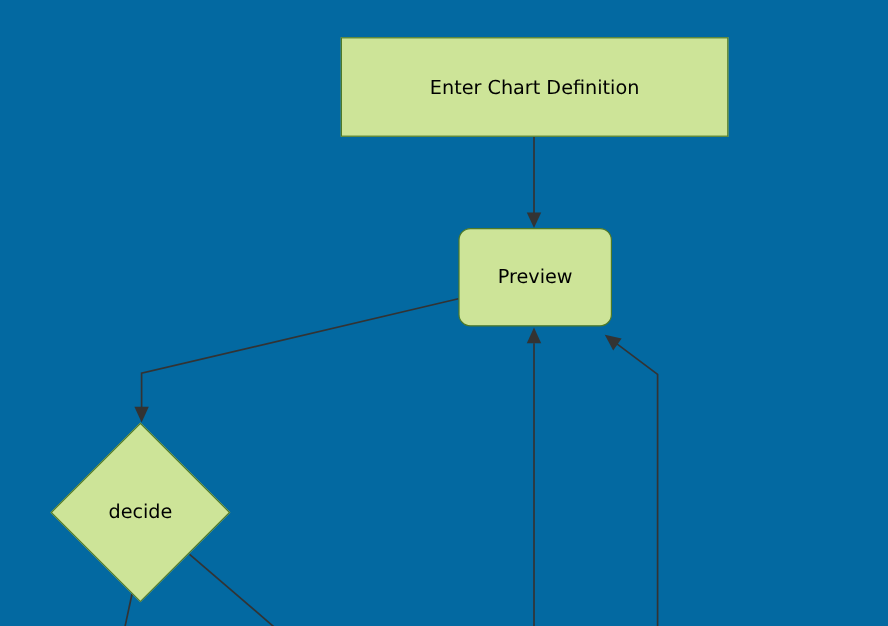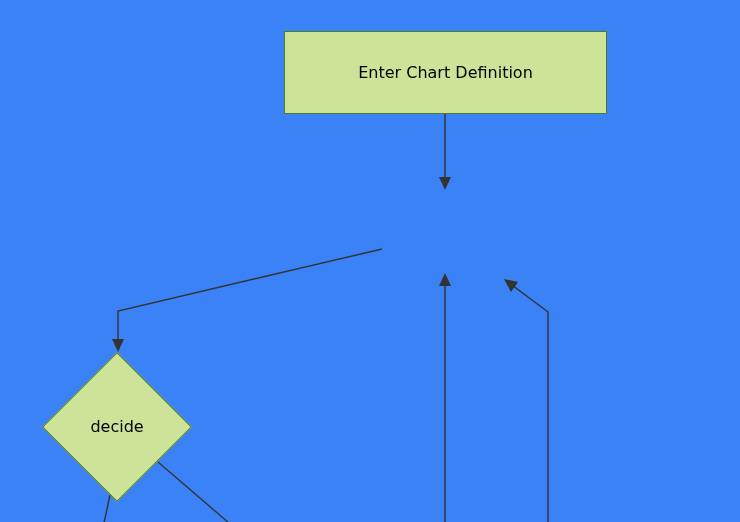--- a/index.html
+++ b/index.html
@@ -1,21 +1,21 @@
 <!DOCTYPE html>
 <html><head>
 <meta charset="utf-8">
 <style>
   html, body { margin: 0; padding: 0; }
   body { font-family: "DejaVu Sans", "Liberation Sans", sans-serif; }
   #canvas {
     position: relative;
     width: 740px;
     height: 522px;
-    background: #3b82f6;
+    background: #0369a1;
     overflow: hidden;
   }
   #edge-layer {
     position: absolute;
     left: 0; top: 0;
     width: 740px; height: 522px;
   }
   .node {
     position: absolute;
     box-sizing: border-box;
@@ -73,18 +73,21 @@
       <polygon points="118,352 112,339 124,339"></polygon>
       <polygon points="445,273 439,286 451,286"></polygon>
       <polygon points="504,279 518,282 511,292"></polygon>
     </g>
   </svg>
 
   <div class="node node-rect">
     <span>Enter Chart Definition</span>
   </div>
 
+  <div class="node node-rounded">
+    <span>Preview</span>
+  </div>
 
   <div class="node node-diamond">
     <span class="diamond-label">decide</span>
   </div>
 
 </div>
 
 </body></html>

